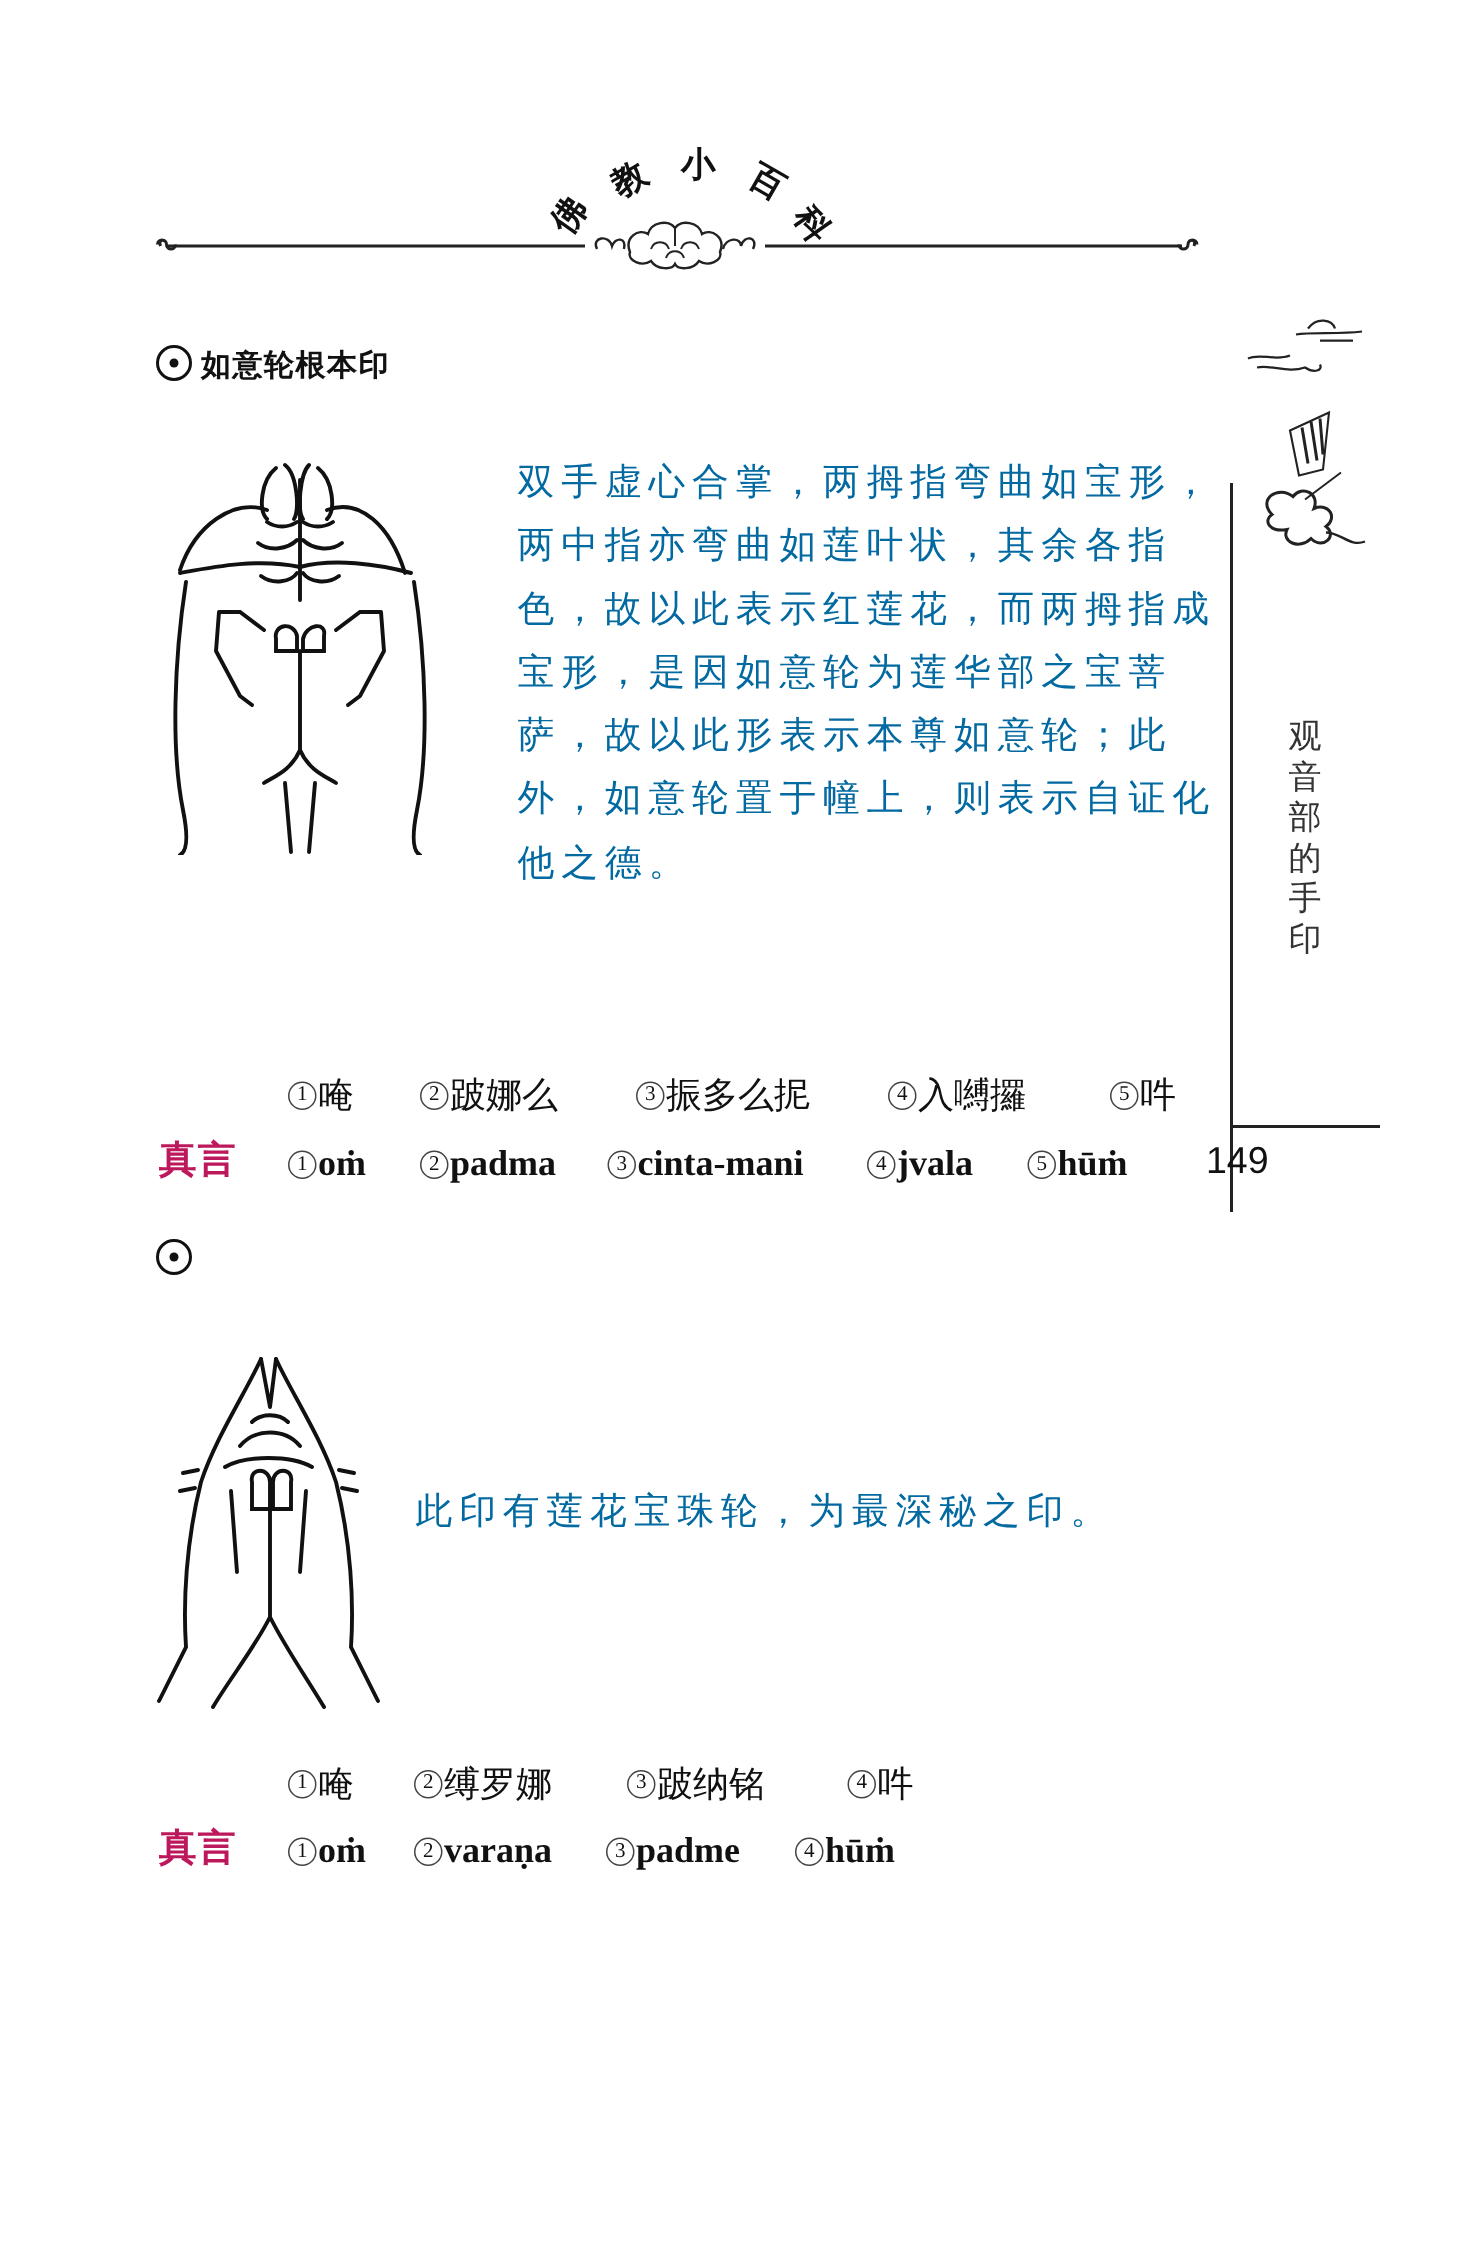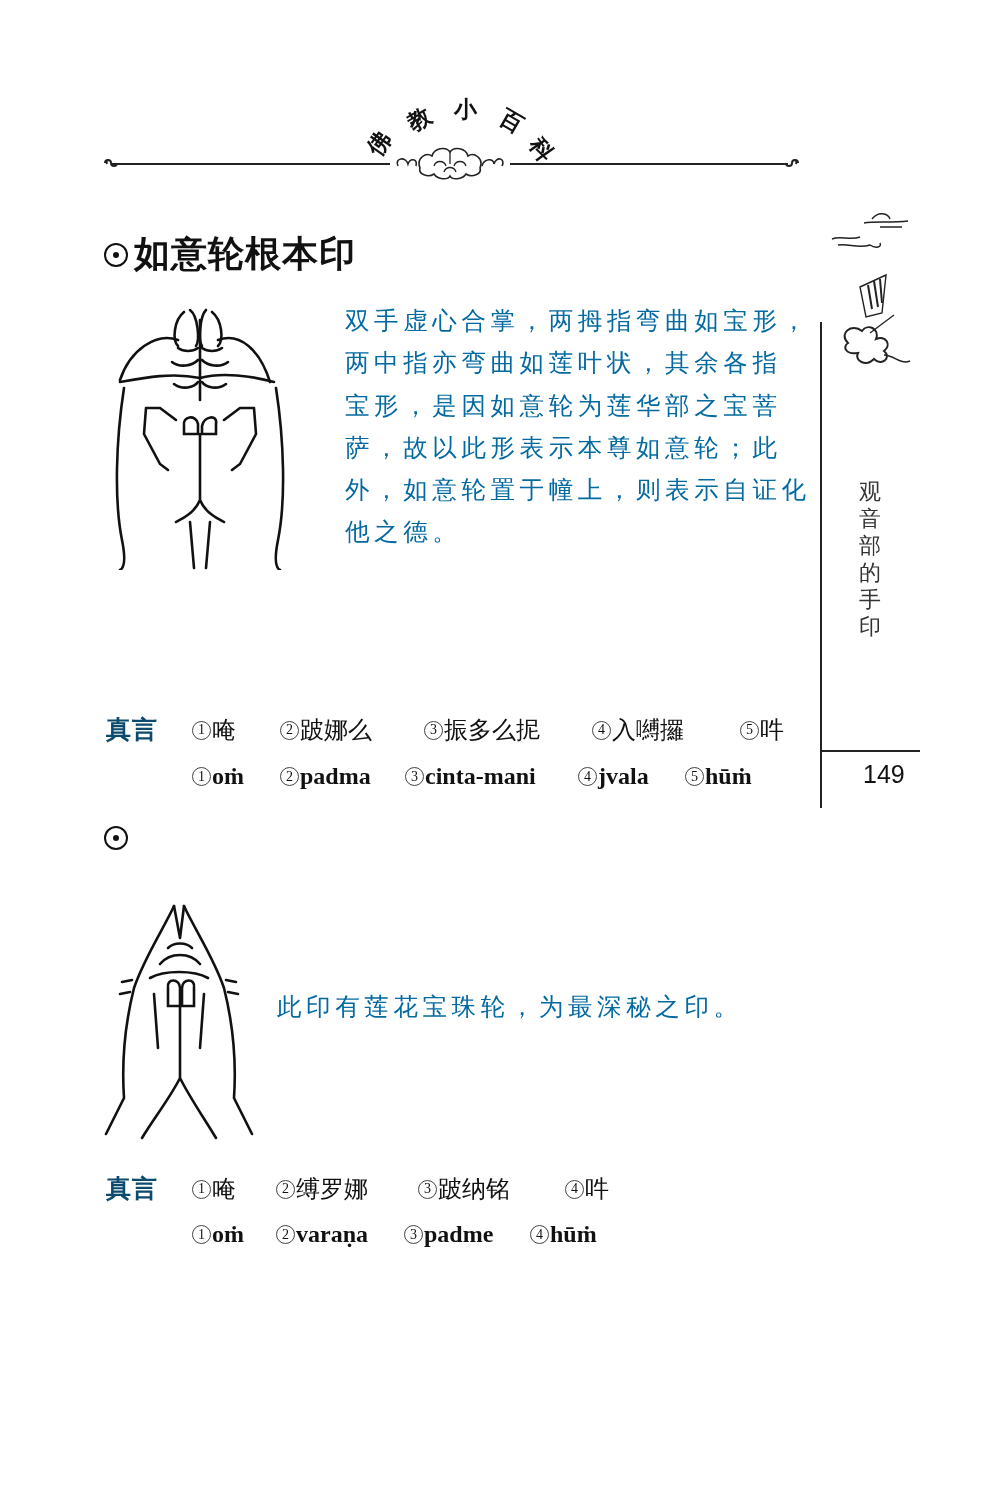--- a/index.html
+++ b/index.html
@@ -11,34 +11,34 @@
     .header-rule { position:absolute; left:112px; top:163px; width:676px; height:2px; background:#222; }
     .header-ornament { position:absolute; left:390px; top:144px; width:120px; height:36px; }
     .end-cap-left { position:absolute; left:103px; top:158px; width:20px; height:10px; }
     .end-cap-right { position:absolute; left:780px; top:158px; width:20px; height:10px; }
 
     
     .side-rule { position:absolute; left:820px; top:322px; width:2px; height:486px; background:#222; }
     .side-hrule { position:absolute; left:820px; top:750px; width:100px; height:2px; background:#222; }
     .side-section { position:absolute; left:855px; top:478px; width:30px; font-family:"DejaVu Sans", sans-serif; font-size:22px; line-height:27px; color:#333; font-weight:200; text-align:center; }
     .side-section span { display:block; }
-    .page-number { position:absolute; left:863px; top:760px; font-family:"Liberation Sans", sans-serif; font-size:25px; color:#111; }
+    .page-number { position:absolute; left:804px; top:760px; font-family:"Liberation Sans", sans-serif; font-size:25px; color:#111; }
     .side-deco { position:absolute; left:830px; top:205px; width:100px; height:180px; }
 
     
-    .section-heading { position:absolute; font-family:"DejaVu Sans", sans-serif; font-weight:bold; font-size:36px; letter-spacing:1px; color:#111; display:flex; align-items:center; }
+    .section-heading { position:absolute; font-family:"DejaVu Sans", sans-serif; font-weight:bold; font-size:20px; letter-spacing:1px; color:#111; display:flex; }
     .bullet { display:inline-block; width:24px; height:24px; border:2px solid #111; border-radius:50%; position:relative; margin-right:6px; box-sizing:border-box; }
     .bullet::after { content:""; position:absolute; left:50%; top:50%; width:6px; height:6px; margin:-3px 0 0 -3px; border-radius:50%; background:#111; }
 
     
     .body-text { position:absolute; font-family:"DejaVu Serif", serif; font-size:24.5px; color:#0369a1; }
     .body-text .line { display:block; white-space:nowrap; letter-spacing:4.6px; }
 
     
-    .mantra-label { position:absolute; font-family:"DejaVu Sans", sans-serif; font-weight:bold; font-size:25px; color:#0c4a6e; letter-spacing:1px; }
+    .mantra-label { position:absolute; font-family:"DejaVu Sans", sans-serif; font-weight:bold; font-size:25px; color:#be185d; letter-spacing:1px;margin-top:43px; }
     .mantra-item { position:absolute; display:flex; align-items:center; white-space:nowrap; }
     .circled { display:inline-flex; width:19px; height:19px; border:1px solid #444; border-radius:50%; align-items:center; justify-content:center; font-family:"Liberation Serif", serif; font-size:14px; margin-right:1px; box-sizing:border-box; color:#111; }
     .mantra-cn { font-family:"DejaVu Serif", serif; font-size:24px; }
     .mantra-roman { font-family:"Liberation Serif", serif; font-size:24px;font-weight:bold; }
 
     .illustration { position:absolute; }
   </style>
 </head>
 <body>
 
@@ -107,20 +107,21 @@
     <path d="M72 126 C70 116,84 114,86 124 L86 134 L72 134 Z"></path>
     <path d="M90 126 C92 116,106 114,104 124 L104 134 L90 134 Z"></path>
     <path d="M88 134 L88 200 C82 214,70 218,64 222 M88 200 C94 214,106 218,112 222"></path>
     <path d="M78 222 L82 268 M98 222 L94 268"></path>
   </g>
 </svg>
 
 <div class="body-text" style="left:345px; top:300px; line-height:42.3px;">
   <span class="line">双手虚心合掌，两拇指弯曲如宝形，</span>
   <span class="line">两中指亦弯曲如莲叶状，其余各指</span>
+  <span class="line">色，故以此表示红莲花，而两拇指成</span>
   <span class="line">宝形，是因如意轮为莲华部之宝菩</span>
   <span class="line">萨，故以此形表示本尊如意轮；此</span>
   <span class="line">外，如意轮置于幢上，则表示自证化</span>
   <span class="line">他之德。</span>
 </div>
 
 <div class="mantra-label" style="left:106px; top:713px;">真言</div>
 
 <div>
   <div class="mantra-item" style="left:192px; top:714px;">

